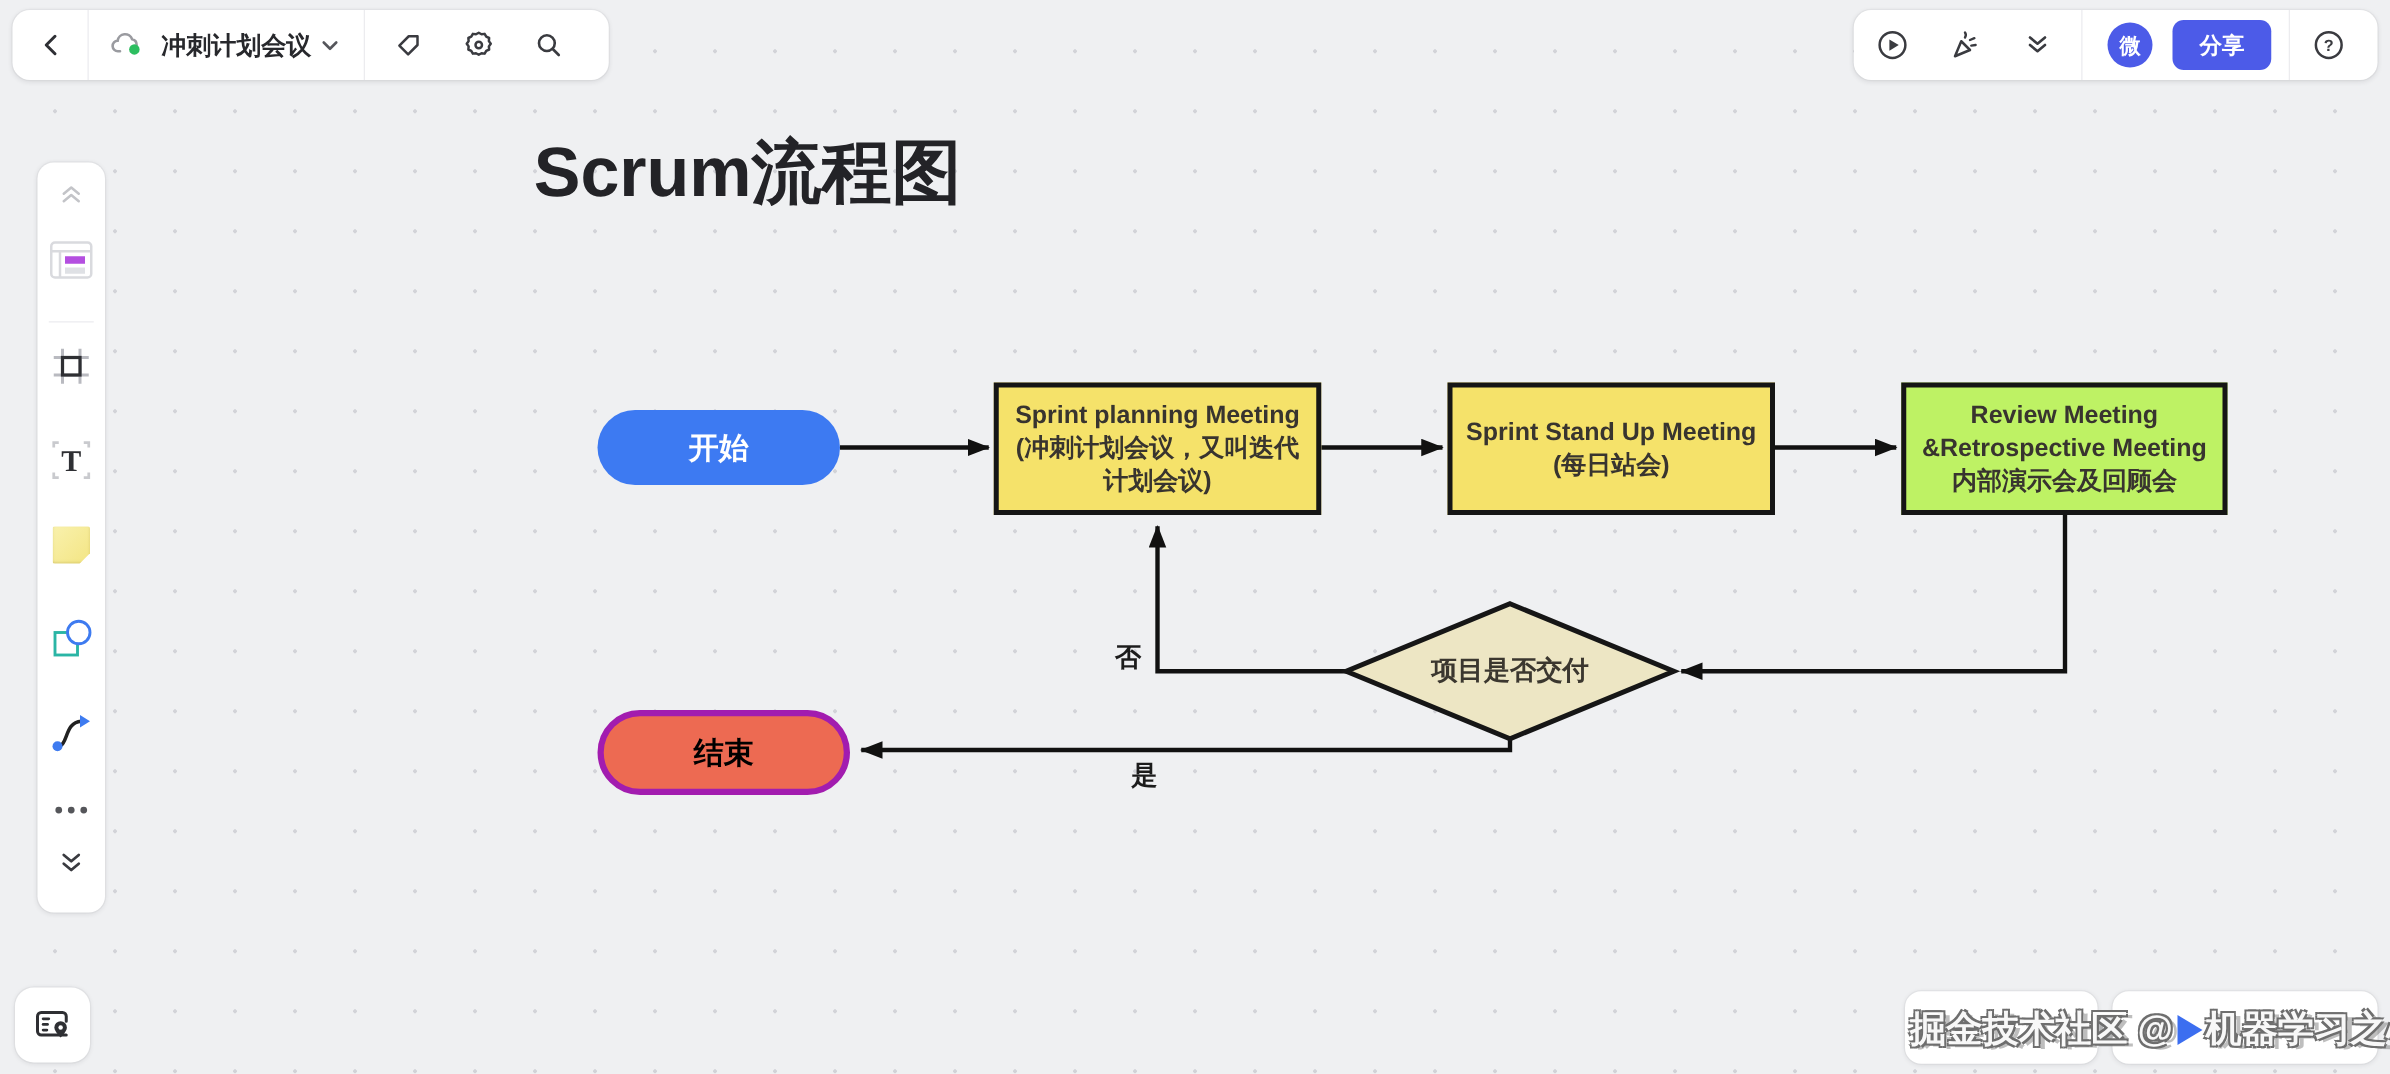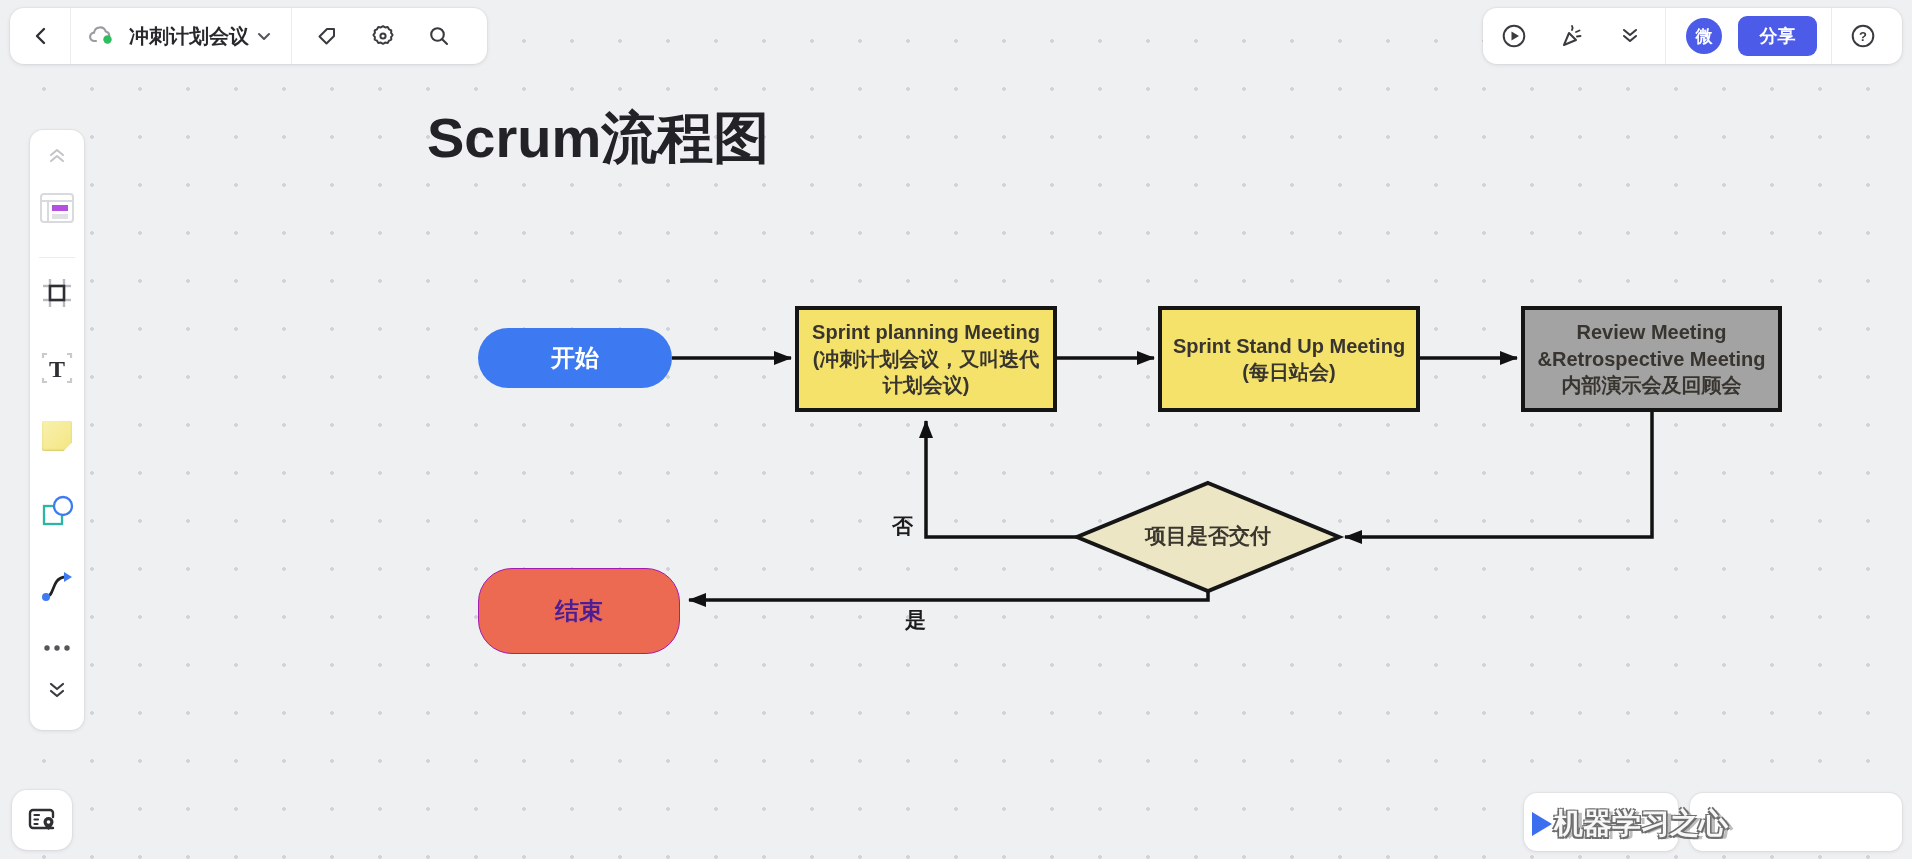--- a/index.html
+++ b/index.html
@@ -41,22 +41,22 @@
   .canvas-title { position:absolute; left:427px; top:101px; font-size:56px; font-weight:700; color:#232327; letter-spacing:0; cursor:text; }
   svg.wires { position:absolute; left:0; top:0; width:1912px; height:859px; pointer-events:none; }
   .node { position:absolute; display:flex; align-items:center; justify-content:center; text-align:center; cursor:pointer; }
   .node-start { left:478px; top:328px; width:194px; height:60px; border-radius:30px;
     color:#fff; font-size:24px; font-weight:700; }
   .node-proc { top:306px; height:106px; border:4px solid #151515; font-size:20px; font-weight:600;
     color:#38342f; line-height:1.32; flex-direction:column; }
   .node-proc1 { left:795px;  width:262px; }
   .node-proc2 { left:1158px; width:262px; }
   .node-proc3 { left:1521px; width:261px; }
-  .node-end { left:478px; top:568px; width:202px; height:86px; border-radius:34px;
-    border:1px solid #a21caf; color:#4c1d95; font-size:24px; font-weight:700; }
+  .node-end { left:478px; top:568px; width:202px; height:68px; border-radius:34px;
+    border:5px solid #a21caf; color:#000000; font-size:24px; font-weight:700; }
   .diamond-label { position:absolute; left:1098px; top:522px; width:220px; text-align:center;
     font-size:21px; font-weight:700; color:#3b372f; cursor:pointer; }
   .edge-label { position:absolute; font-size:21px; font-weight:600; color:#1c1c1c; }
   .edge-no  { left:892px; top:512px; }
   .edge-yes { left:905px; top:606px; }
   
   .wm-card-1 { left:1524px; top:793px; width:154px; height:58px; border-radius:13px; }
   .wm-card-2 { left:1690px; top:793px; width:212px; height:58px; border-radius:13px; }
   .watermark { position:absolute; left:1528px; top:804px; width:384px; display:flex; align-items:center;
     font-size:29px; font-weight:700; color:rgba(255,255,255,.95); white-space:nowrap; pointer-events:none;
@@ -95,21 +95,21 @@
   <div>Sprint planning Meeting</div>
   <div>(冲刺计划会议，又叫迭代</div>
   <div>计划会议)</div>
 </div>
 
 <div class="node node-proc node-proc2" style="background:#f5e26a">
   <div>Sprint Stand Up Meeting</div>
   <div>(每日站会)</div>
 </div>
 
-<div class="node node-proc node-proc3" style="background:#a3a3a3">
+<div class="node node-proc node-proc3" style="background:#bef264">
   <div>Review Meeting</div>
   <div>&amp;Retrospective Meeting</div>
   <div>内部演示会及回顾会</div>
 </div>
 
 <div class="diamond-label">项目是否交付</div>
 
 <div class="node node-end" style="background:#ed6a52">
   <span>结束</span>
 </div>
@@ -261,15 +261,16 @@
     <line x1="8.5" y1="14.5" x2="12" y2="14.5" stroke="#2e2f33" stroke-width="2.2" stroke-linecap="round"></line>
     <line x1="8.5" y1="19" x2="11.5" y2="19" stroke="#2e2f33" stroke-width="2.2" stroke-linecap="round"></line>
     <path d="M22.5 12 a5 5 0 0 1 5 5 c0 3.4 -5 8 -5 8 s-5 -4.6 -5 -8 a5 5 0 0 1 5 -5 Z" fill="#2e2f33"></path>
     <circle cx="22.5" cy="17" r="1.8" fill="#fff"></circle>
   </svg>
 </div>
 
 <div class="card wm-card-1"></div>
 <div class="card wm-card-2"></div>
 <div class="watermark">
+  <span>掘金技术社区 @</span>
   <span class="wm-logo"></span>
   <span>机器学习之心</span>
 </div>
 
 </body></html>

